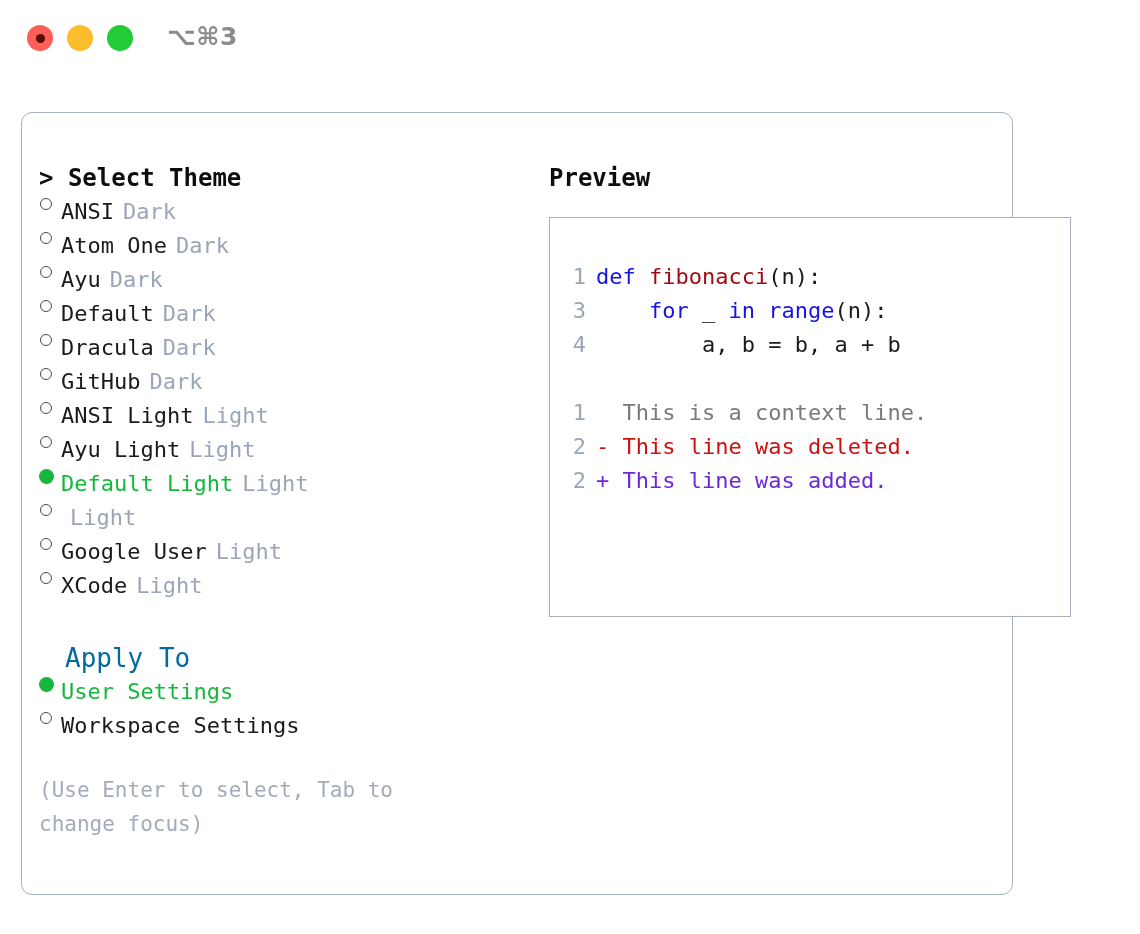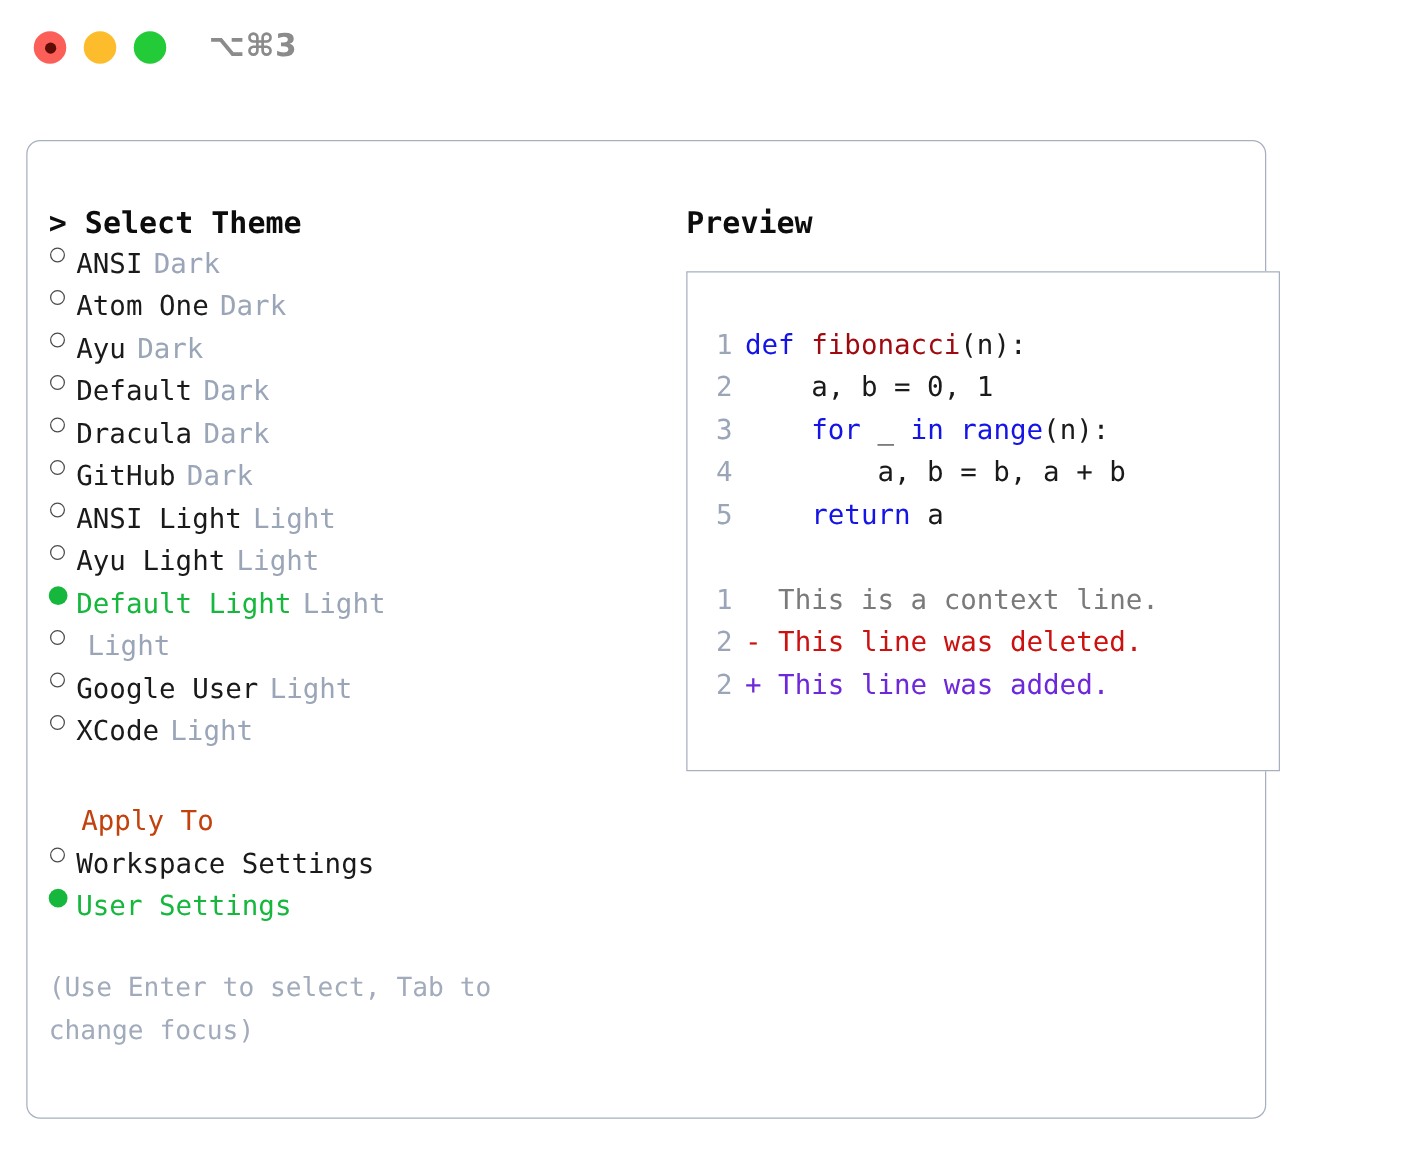--- a/index.html
+++ b/index.html
@@ -145,22 +145,22 @@
     color: #15b83c;
   }
   .opt-badge {
     color: #9aa5b8;
     margin-left: 9px;
   }
 
   .spacer-lg { height: 38px; }
 
   .apply-head {
-    font-size: 22px;
-    color: #c2410c;
+    font-size: 26px;
+    color: #0369a1;
     line-height: 34px;
     padding-left: 26px;
     white-space: pre;
   }
 
   .hint {
     margin-top: 30px;
     font-size: 21px;
     color: #a2abbc;
     line-height: 34px;
@@ -172,21 +172,21 @@
   .right-col {
     position: absolute;
     left: 479px;
     top: 48px;
     width: 490px;
     padding-left: 48px;
   }
 
   .preview-box {
     margin-top: 22px;
-    width: 475px;
+    width: 522px;
     height: 400px;
     border: 1.6px solid #a7b0c0;
     background: #ffffff;
     box-sizing: border-box;
     position: relative;
   }
 
   .code {
     position: absolute;
     left: 14px;
@@ -242,36 +242,34 @@
           <div class="opt-row"><span class="bullet"><span class="ring"></span></span><span class="opt-label">Ayu Light</span><span class="opt-badge">Light</span></div>
           <div class="opt-row selected"><span class="bullet"><span class="dot"></span></span><span class="opt-label">Default Light</span><span class="opt-badge">Light</span></div>
           <div class="opt-row"><span class="bullet"><span class="ring"></span></span><span class="opt-badge">Light</span></div>
           <div class="opt-row"><span class="bullet"><span class="ring"></span></span><span class="opt-label">Google User</span><span class="opt-badge">Light</span></div>
           <div class="opt-row"><span class="bullet"><span class="ring"></span></span><span class="opt-label">XCode</span><span class="opt-badge">Light</span></div>
         </div>
 
       <div class="spacer-lg"></div>
       <div class="apply-head">Apply To</div>
       <div id="apply-list">
+          <div class="opt-row selected"><span class="bullet"><span class="dot"></span></span><span class="opt-label">User Settings</span></div>
           <div class="opt-row"><span class="bullet"><span class="ring"></span></span><span class="opt-label">Workspace Settings</span></div>
-          <div class="opt-row selected"><span class="bullet"><span class="dot"></span></span><span class="opt-label">User Settings</span></div>
         </div>
 
       <div class="hint">(Use Enter to select, Tab to change focus)</div>
     </div>
 
     <div class="right-col">
       <div class="section-head">Preview</div>
       <div class="preview-box">
         <div class="code" id="code-block">
             <div class="code-line"><span class="lnum">1</span><span class="kw">def</span><span class="pl"> </span><span class="fn">fibonacci</span><span class="pl">(n):</span></div>
-            <div class="code-line"><span class="lnum">2</span><span class="pl">    a, b = 0, 1</span></div>
             <div class="code-line"><span class="lnum">3</span><span class="pl">    </span><span class="kw">for</span><span class="pl"> _ </span><span class="kw">in</span><span class="pl"> </span><span class="kw">range</span><span class="pl">(n):</span></div>
             <div class="code-line"><span class="lnum">4</span><span class="pl">        a, b = b, a + b</span></div>
-            <div class="code-line"><span class="lnum">5</span><span class="pl">    </span><span class="kw">return</span><span class="pl"> a</span></div>
             <div class="blank"></div>
             <div class="code-line"><span class="lnum">1</span><span class="ctx">  This is a context line.</span></div>
             <div class="code-line"><span class="lnum">2</span><span class="del">- This line was deleted.</span></div>
             <div class="code-line"><span class="lnum">2</span><span class="add">+ This line was added.</span></div>
           </div>
       </div>
     </div>
 
   </div>
 </div>

